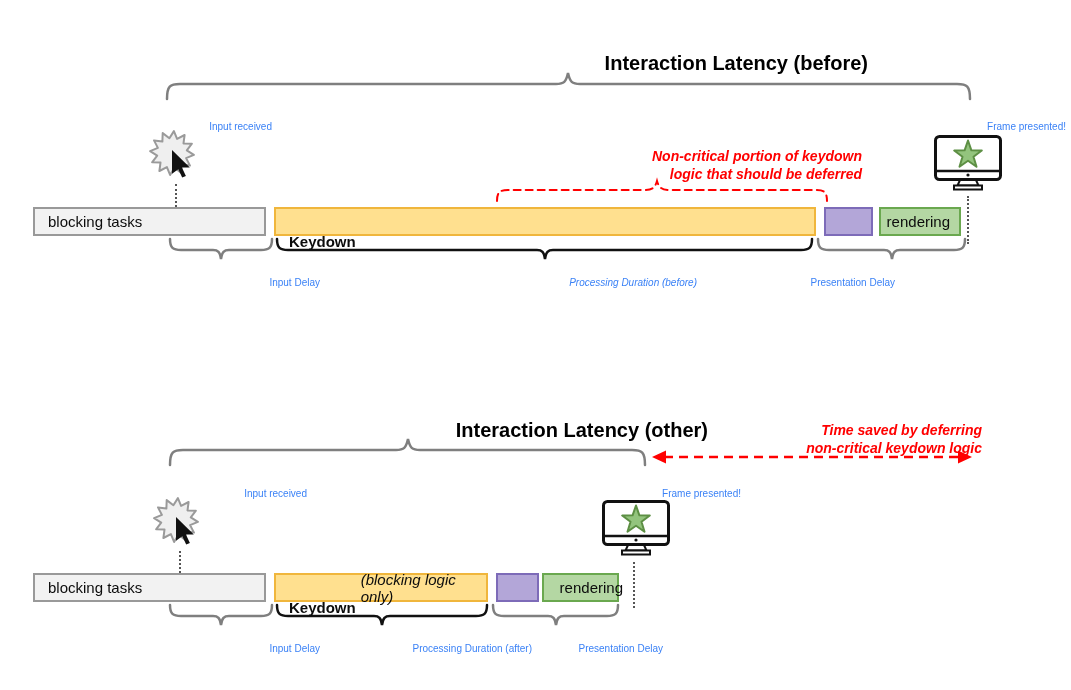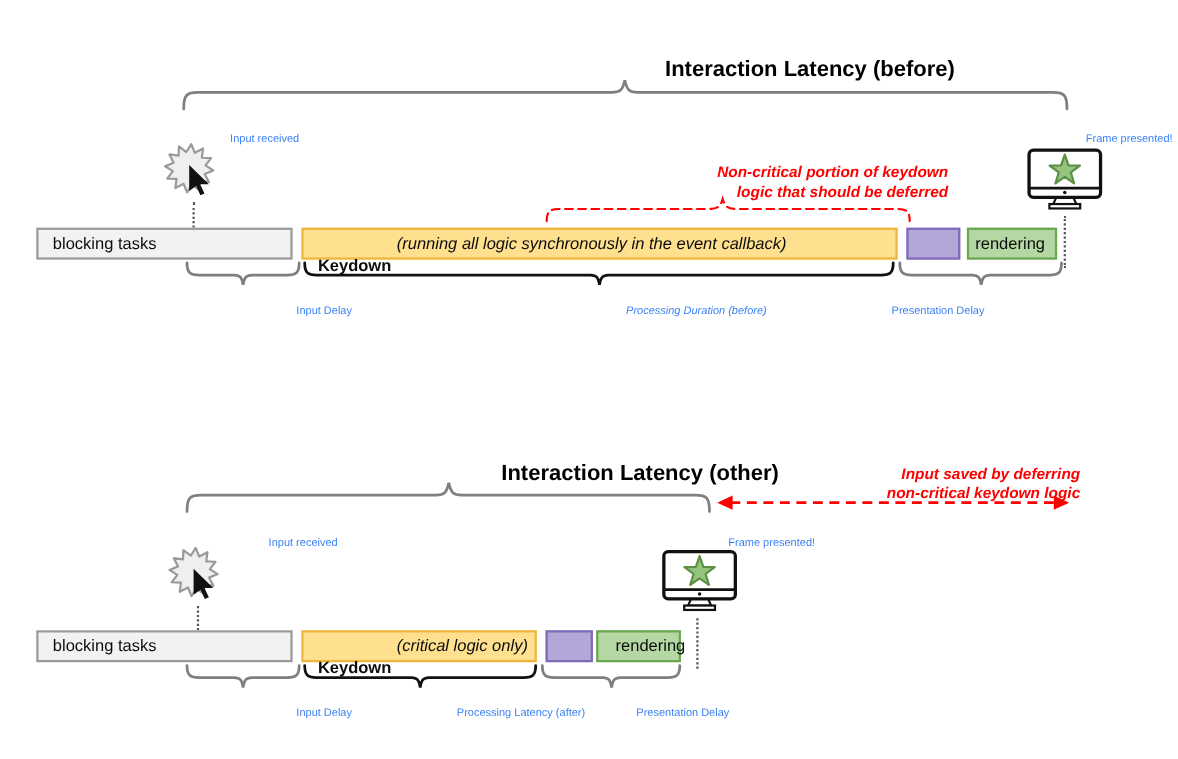--- a/index.html
+++ b/index.html
@@ -84,34 +84,33 @@
     <rect x="21" y="51.5" width="28" height="4" fill="#fff" stroke="#111" stroke-width="2"></rect>
     <polygon points="35,6.5 38.4,16.3 48.8,16.5 40.5,22.8 43.5,32.7 35,26.8 26.5,32.7 29.5,22.8 21.2,16.5 31.6,16.3" fill="#93c47d" stroke="#5d8f44" stroke-width="2" stroke-linejoin="round"></polygon>
   </svg>
   <div class="dotted" style="left:967px;top:196px;height:48px;"></div>
 
   <div class="bar gray pad" style="left:33px;top:207px;width:233px;">
     <span>blocking tasks</span>
   </div>
   <div class="bar yellow pad" style="left:274px;top:207px;width:542px;">
     <span class="b">Keydown</span>
-    <span class="i">(running all logic synchronously in the event callback)</span>
   </div>
   <div class="bar purple" style="left:824px;top:207px;width:49px;"></div>
   <div class="bar green" style="left:879px;top:207px;width:82px;"></div>
   <div class="overlabel" style="left:820px;top:213px;width:130px;">rendering</div>
 
   <div class="abs ctr lbl" style="left:120px;top:265px;width:200px;">Input Delay</div>
   <div class="abs ctr lbl" style="left:397px;top:265px;width:300px;font-style:italic;">Processing Duration (before)</div>
   <div class="abs ctr lbl" style="left:695px;top:265px;width:200px;">Presentation Delay</div>
 
   <div class="abs ctr title" style="left:108px;top:407px;width:600px;">Interaction Latency (other)</div>
 
   <div class="abs ctr red-note" style="left:642px;top:410px;width:340px;">
-    <div>Input saved by deferring</div>
+    <div>Time saved by deferring</div>
     <div>non-critical keydown logic</div>
   </div>
 
   <div class="abs ctr lbl" style="left:107px;top:476px;width:200px;">Input received</div>
   <div class="abs ctr lbl" style="left:541px;top:476px;width:200px;">Frame presented!</div>
 
   <svg class="abs" style="left:147px;top:493px;" width="66" height="62" viewBox="0 0 66 62">
     <polygon points="30.9,5.1 34.1,12.9 41.6,9.0 40.5,17.4 48.9,17.7 43.8,24.4 50.9,28.9 43.1,32.1 47.0,39.6 38.6,38.5 38.3,46.9 31.6,41.8 27.1,48.9 23.9,41.1 16.4,45.0 17.5,36.6 9.1,36.3 14.2,29.6 7.1,25.1 14.9,21.9 11.0,14.4 19.4,15.5 19.7,7.1 26.4,12.2" fill="#efefef" stroke="#9a9a9a" stroke-width="2" stroke-linejoin="round"></polygon>
     <path d="M29,24 L29,47.7 L35.3,43.2 L39.2,51.6 L42.9,49.9 L38.9,41.6 L46.8,41.6 Z" fill="#111"></path>
   </svg>
@@ -125,23 +124,23 @@
     <rect x="21" y="51.5" width="28" height="4" fill="#fff" stroke="#111" stroke-width="2"></rect>
     <polygon points="35,6.5 38.4,16.3 48.8,16.5 40.5,22.8 43.5,32.7 35,26.8 26.5,32.7 29.5,22.8 21.2,16.5 31.6,16.3" fill="#93c47d" stroke="#5d8f44" stroke-width="2" stroke-linejoin="round"></polygon>
   </svg>
   <div class="dotted" style="left:633px;top:562px;height:46px;"></div>
 
   <div class="bar gray pad" style="left:33px;top:573px;width:233px;">
     <span>blocking tasks</span>
   </div>
   <div class="bar yellow pad" style="left:274px;top:573px;width:214px;">
     <span class="b">Keydown</span>
-    <span class="i">(critical logic only)</span>
+    <span class="i">(blocking logic only)</span>
   </div>
   <div class="bar purple" style="left:496px;top:573px;width:43px;"></div>
   <div class="bar green" style="left:542px;top:573px;width:77px;"></div>
   <div class="overlabel" style="left:493px;top:579px;width:130px;">rendering</div>
 
   <div class="abs ctr lbl" style="left:120px;top:631px;width:200px;">Input Delay</div>
-  <div class="abs ctr lbl" style="left:232px;top:631px;width:300px;">Processing Latency (after)</div>
+  <div class="abs ctr lbl" style="left:232px;top:631px;width:300px;">Processing Duration (after)</div>
   <div class="abs ctr lbl" style="left:463px;top:631px;width:200px;">Presentation Delay</div>
 
 </div>
 
 </body></html>

